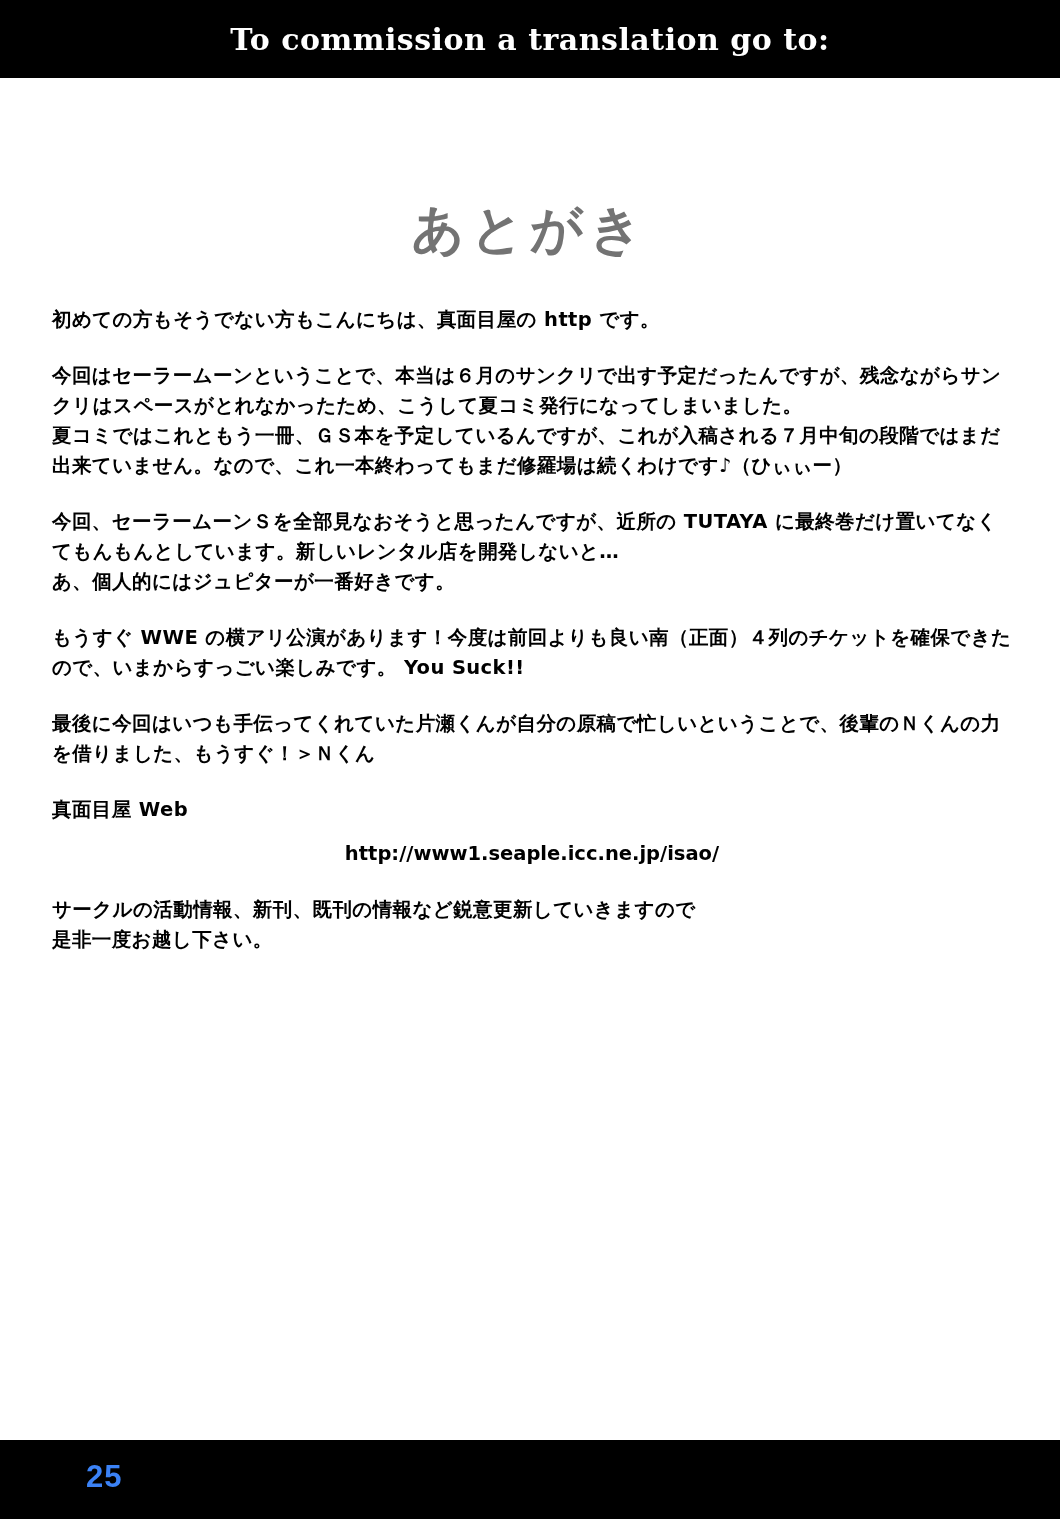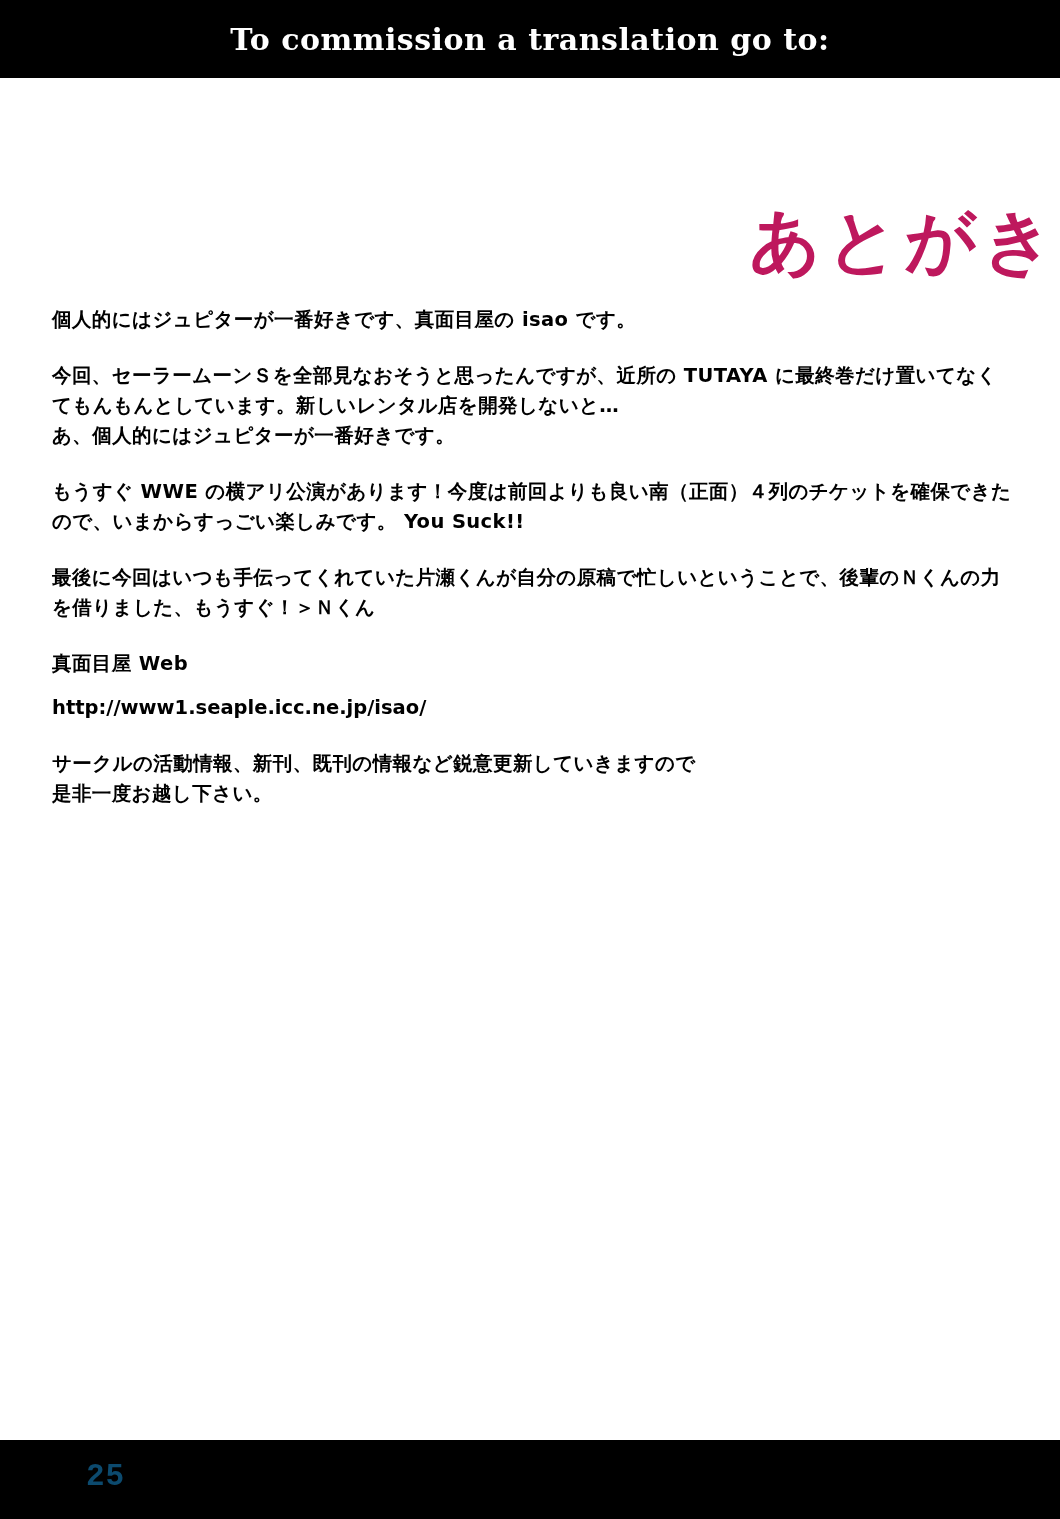--- a/index.html
+++ b/index.html
@@ -48,26 +48,26 @@
     width: 1060px;
     height: 1340px;
     background: #ffffff;
   }
 
   .title {
     position: absolute;
     left: 0;
     top: 95px;
     width: 1060px;
-    text-align: right;
+    text-align: center;
     font-family: "DejaVu Sans", sans-serif;
     font-weight: bold;
-    font-size: 70px;
+    font-size: 52px;
     letter-spacing: 6px;
-    color: #be185d;
+    color: #737373;
   }
 
   .body-text {
     position: absolute;
     left: 52px;
     top: 205px;
     width: 960px;
     color: #000000;
     font-family: "DejaVu Sans", sans-serif;
     font-weight: bold;
@@ -82,55 +82,58 @@
   .para.tight {
     margin-bottom: 14px;
   }
   .para.last {
     margin-bottom: 8px;
   }
   .url-line {
     font-family: "DejaVu Sans", sans-serif;
     font-weight: bold;
     letter-spacing: 0px;
+    text-align: center;
   }
 
   
   .footer-bar {
     position: absolute;
     left: 0;
     top: 1440px;
     width: 1060px;
     height: 79px;
     background: #000000;
   }
   .page-number {
     position: absolute;
     left: 86px;
     top: 1459px;
-    color: #0c4a6e;
-    font-family: Liberation Mono, monospace;
+    color: #3b82f6;
+    font-family: Liberation Sans, sans-serif;
     font-weight: bold;
     font-size: 31px;
     letter-spacing: 1px;
   }
 </style>
 </head>
 <body>
 
 <div class="banner">
   <div class="banner-line">To commission a translation go to:</div>
 </div>
 
 <div class="page">
 
   <div class="title">あとがき</div>
 
   <div class="body-text">
-    <p class="para">個人的にはジュピターが一番好きです、真面目屋の isao です。</p>
+    <p class="para">初めての方もそうでない方もこんにちは、真面目屋の http です。</p>
+    <p class="para">今回はセーラームーンということで、本当は６月のサンクリで出す予定だったんですが、残念ながらサンクリはスペースがとれなかったため、こうして夏コミ発行になってしまいました。
+夏コミではこれともう一冊、ＧＳ本を予定しているんですが、これが入稿される７月中旬の段階ではまだ出来ていません。なので、これ一本終わってもまだ修羅場は続くわけです♪（ひぃぃー）</p>
     <p class="para">今回、セーラームーンＳを全部見なおそうと思ったんですが、近所の TUTAYA に最終巻だけ置いてなくてもんもんとしています。新しいレンタル店を開発しないと…
 あ、個人的にはジュピターが一番好きです。</p>
     <p class="para">もうすぐ WWE の横アリ公演があります！今度は前回よりも良い南（正面）４列のチケットを確保できたので、いまからすっごい楽しみです。 You Suck!!</p>
     <p class="para">最後に今回はいつも手伝ってくれていた片瀬くんが自分の原稿で忙しいということで、後輩のＮくんの力を借りました、もうすぐ！＞Ｎくん</p>
     <p class="para tight">真面目屋 Web</p>
     <p class="para url-line">http://www1.seaple.icc.ne.jp/isao/</p>
     <p class="para last">サークルの活動情報、新刊、既刊の情報など鋭意更新していきますので
 是非一度お越し下さい。</p>
   </div>
 

